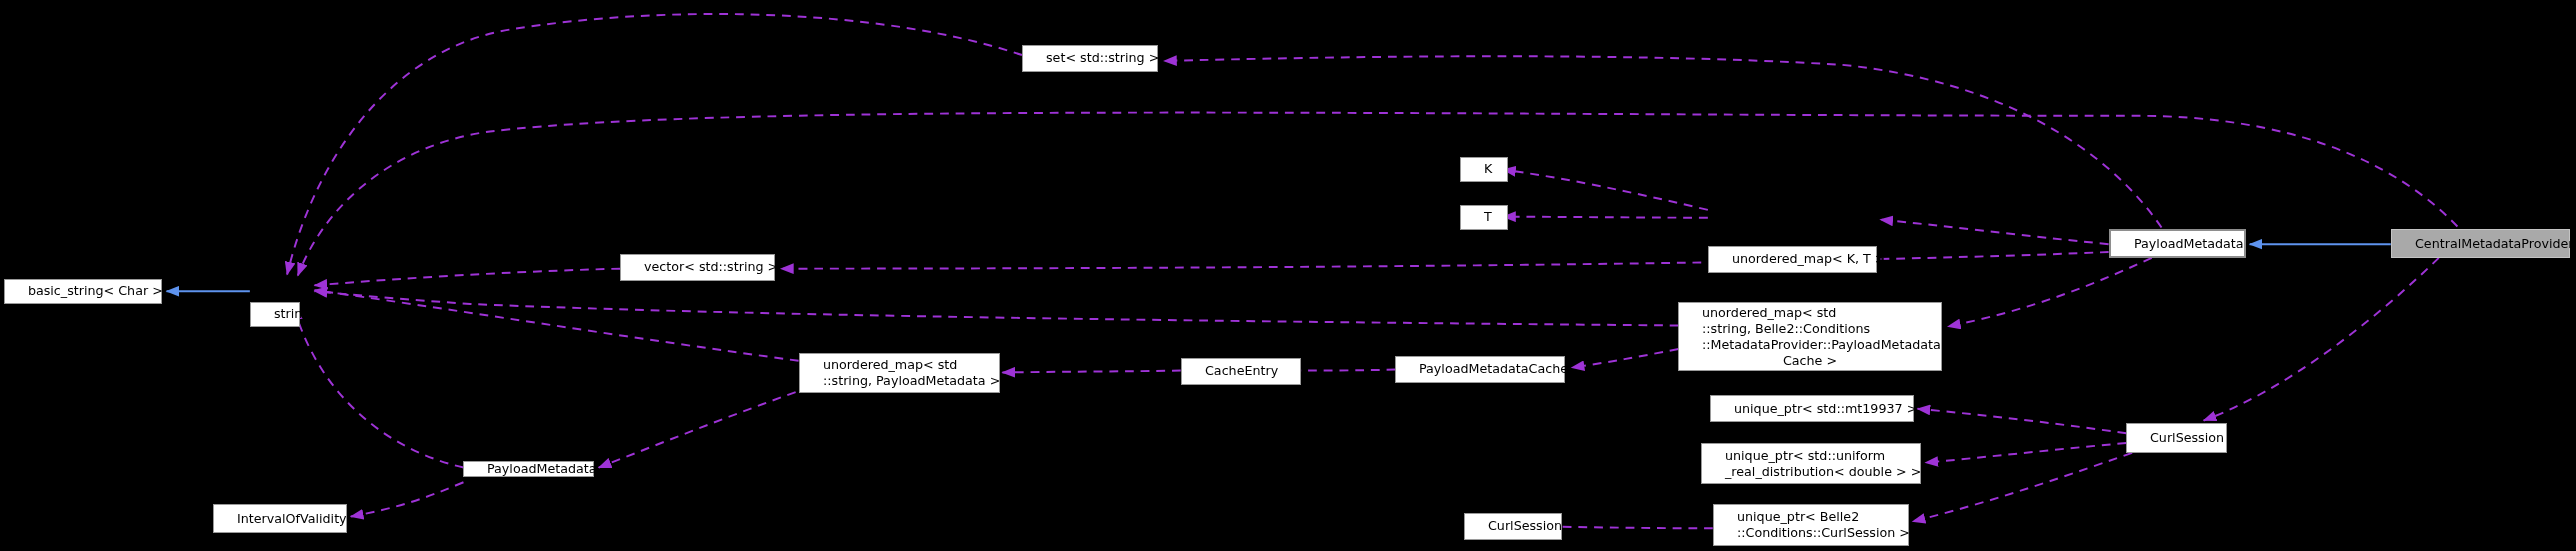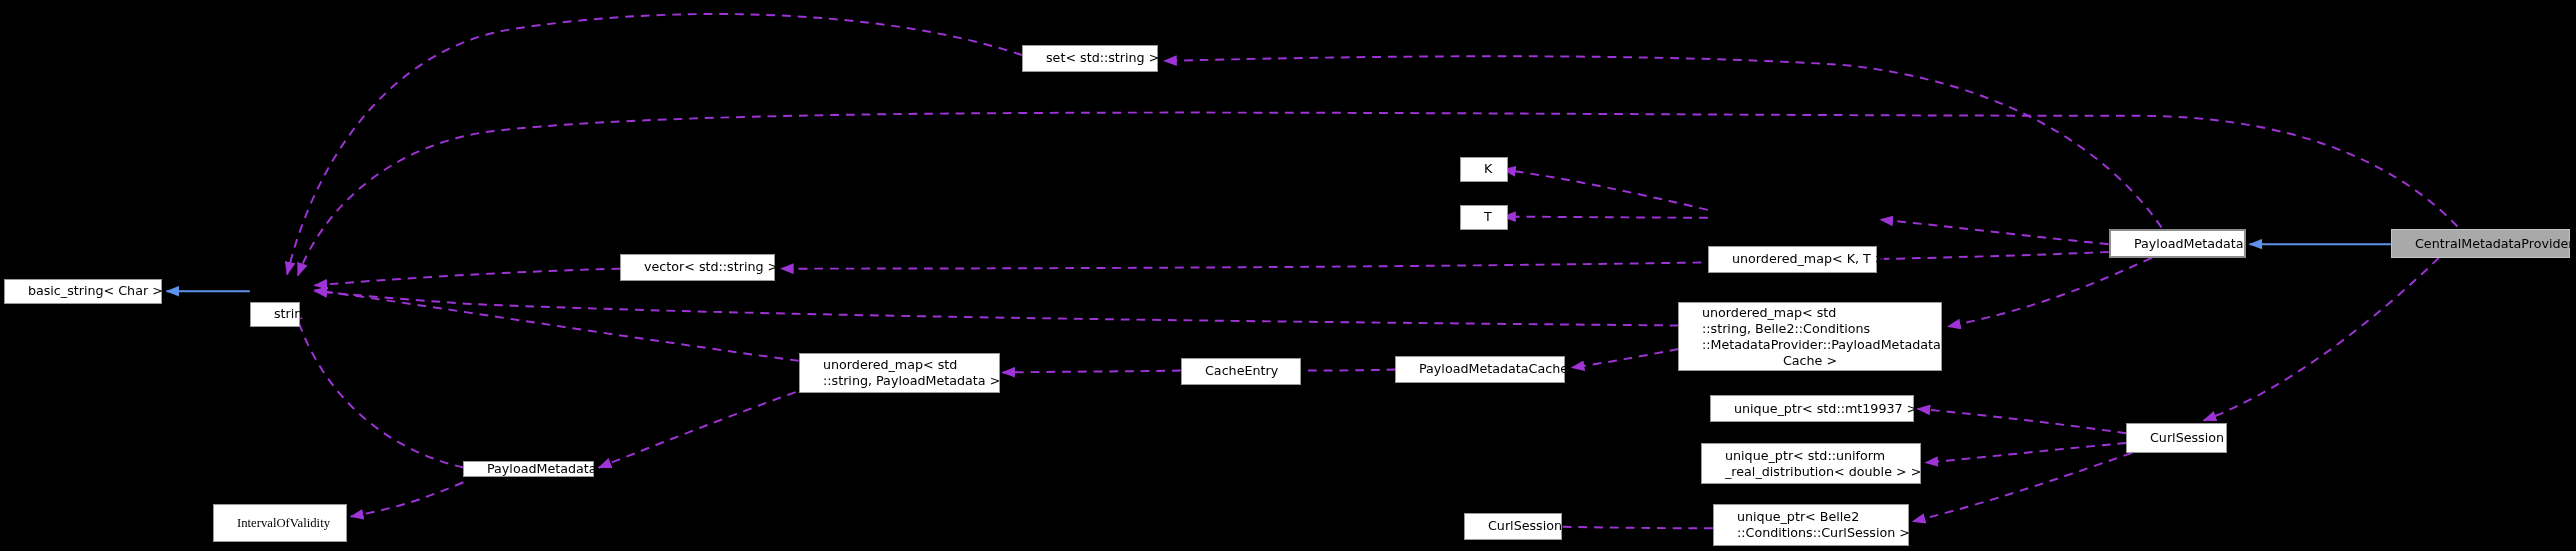--- a/index.html
+++ b/index.html
@@ -111,21 +111,21 @@
 
   <div class="node" style="left:799px;top:353px;width:201px;height:40px;">
     <span class="ln">unordered_map&lt; std</span>
     <span class="ln">::string, PayloadMetadata &gt;</span>
   </div>
 
   <div class="node c" style="left:463px;top:461px;width:131px;height:16px;">
     <span class="ln center">PayloadMetadata</span>
   </div>
 
-  <div class="node c" style="left:213px;top:504px;width:134px;height:38px;font-family:Liberation Serif, serif;">
+  <div class="node c" style="left:213px;top:504px;width:134px;height:29px;">
     <span class="ln center">IntervalOfValidity</span>
   </div>
 
   <div class="node c" style="left:1710px;top:395px;width:204px;height:27.4px;">
     <span class="ln center">unique_ptr&lt; std::mt19937 &gt;</span>
   </div>
 
   <div class="node" style="left:1701px;top:443px;width:220px;height:41px;justify-content:center;">
     <span class="ln">unique_ptr&lt; std::uniform</span>
     <span class="ln">_real_distribution&lt; double &gt; &gt;</span>

